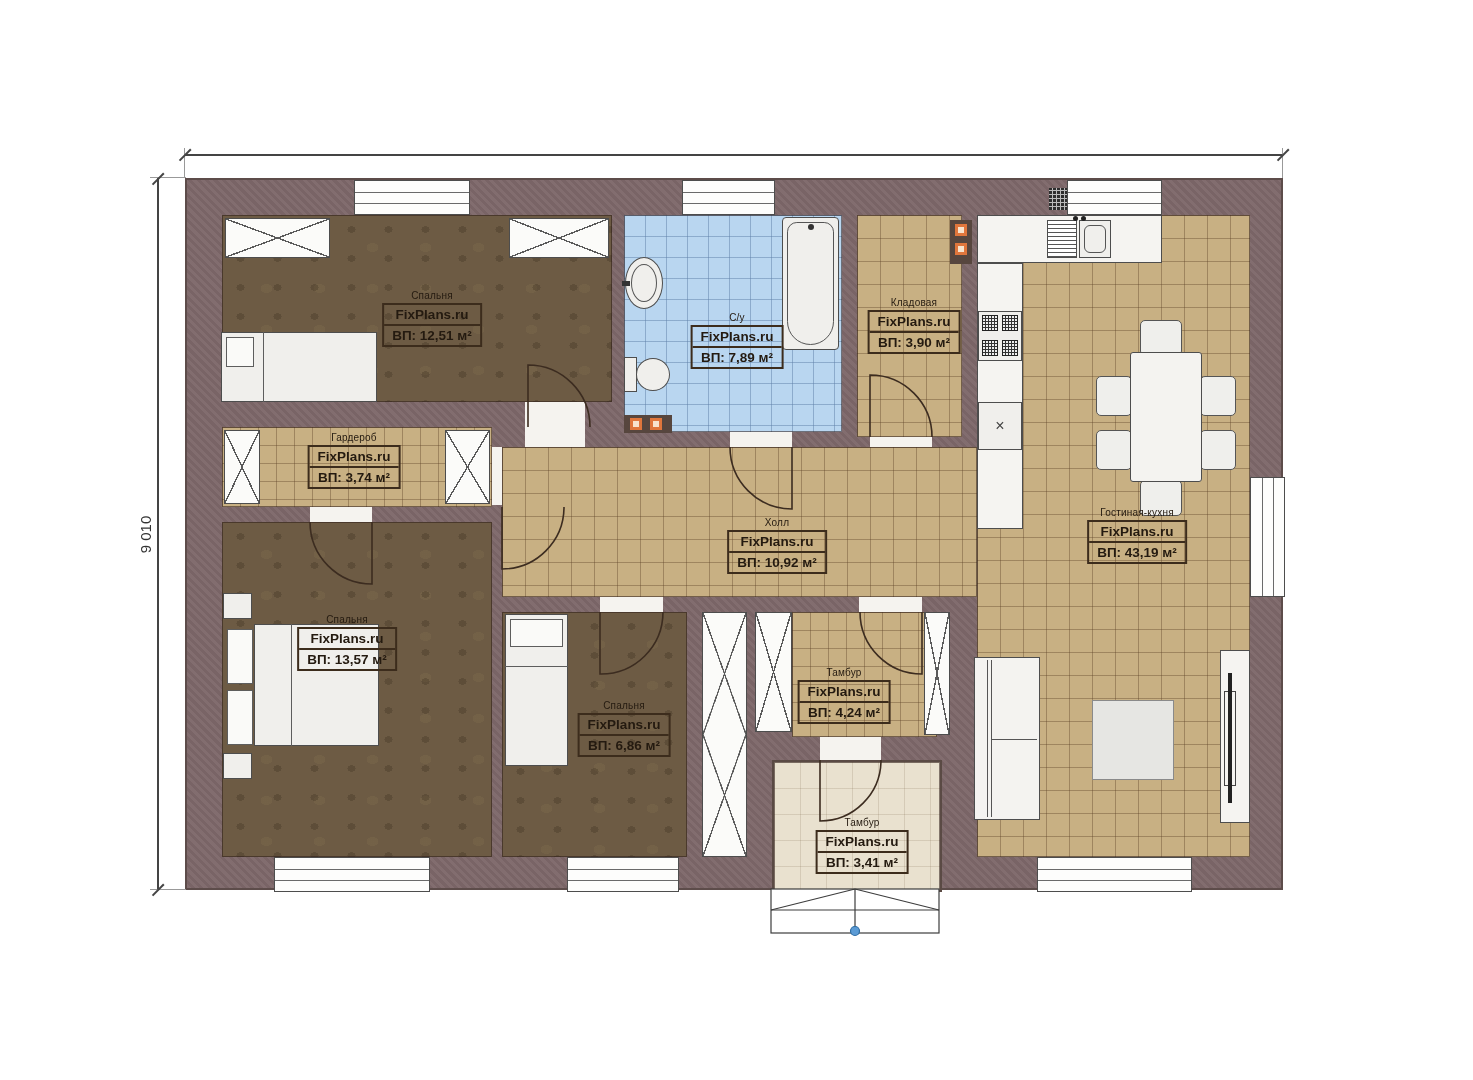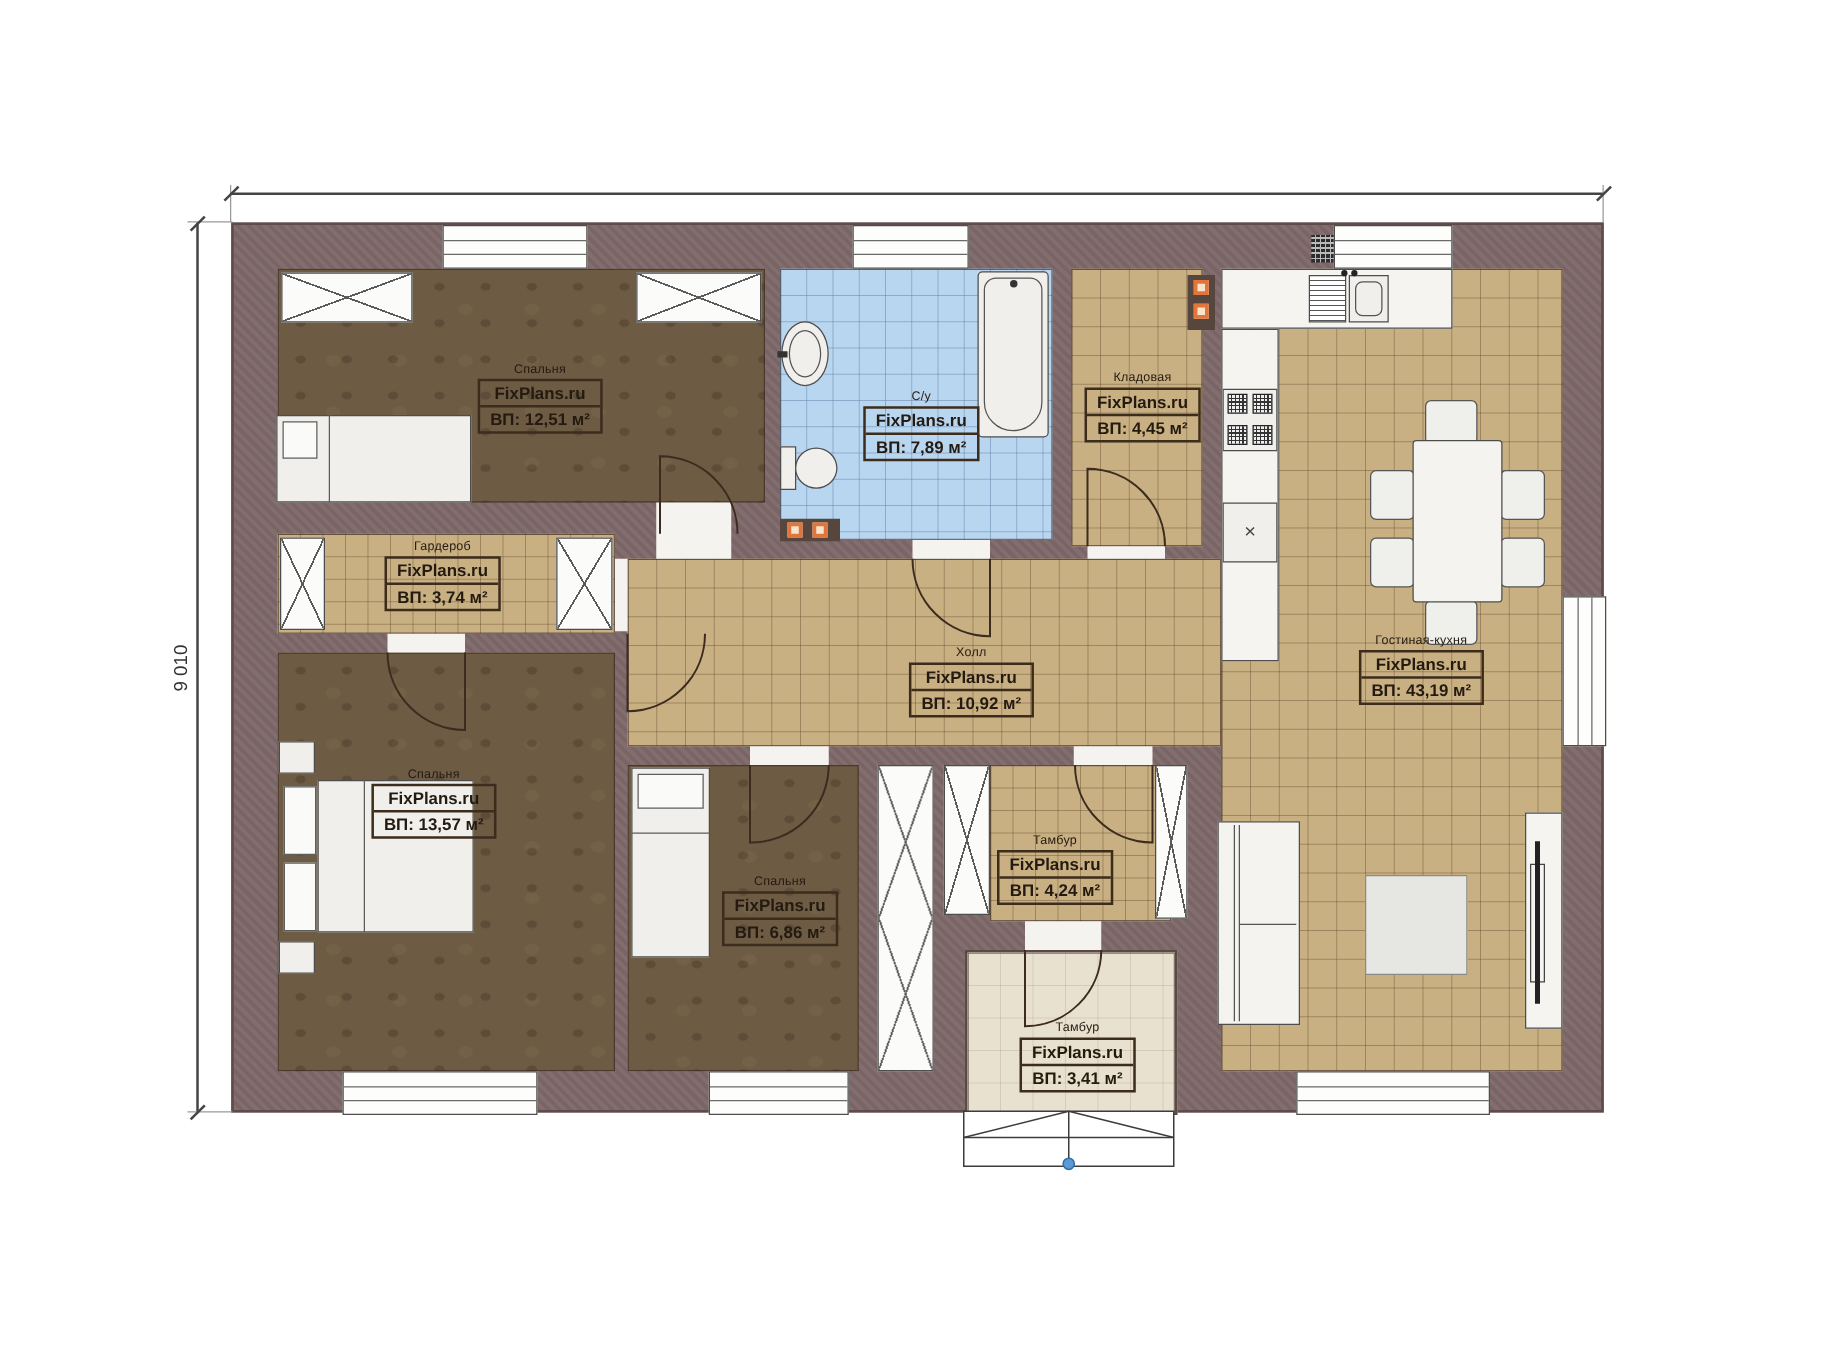--- a/index.html
+++ b/index.html
@@ -267,21 +267,21 @@
       <div class="rname">С/у</div>
       <div class="rbox">
         <div class="rwm">FixPlans.ru</div>
         <div class="rarea">ВП: 7,89 м²</div>
       </div>
     </div>
     <div class="rlabel" style="left:727px; top:117px;">
       <div class="rname">Кладовая</div>
       <div class="rbox">
         <div class="rwm">FixPlans.ru</div>
-        <div class="rarea">ВП: 4,45 м²</div>
+        <div class="rarea">ВП: 3,90 м²</div>
       </div>
     </div>
     <div class="rlabel" style="left:167px; top:252px;">
       <div class="rname">Гардероб</div>
       <div class="rbox">
         <div class="rwm">FixPlans.ru</div>
         <div class="rarea">ВП: 3,74 м²</div>
       </div>
     </div>
     <div class="rlabel" style="left:590px; top:337px;">

